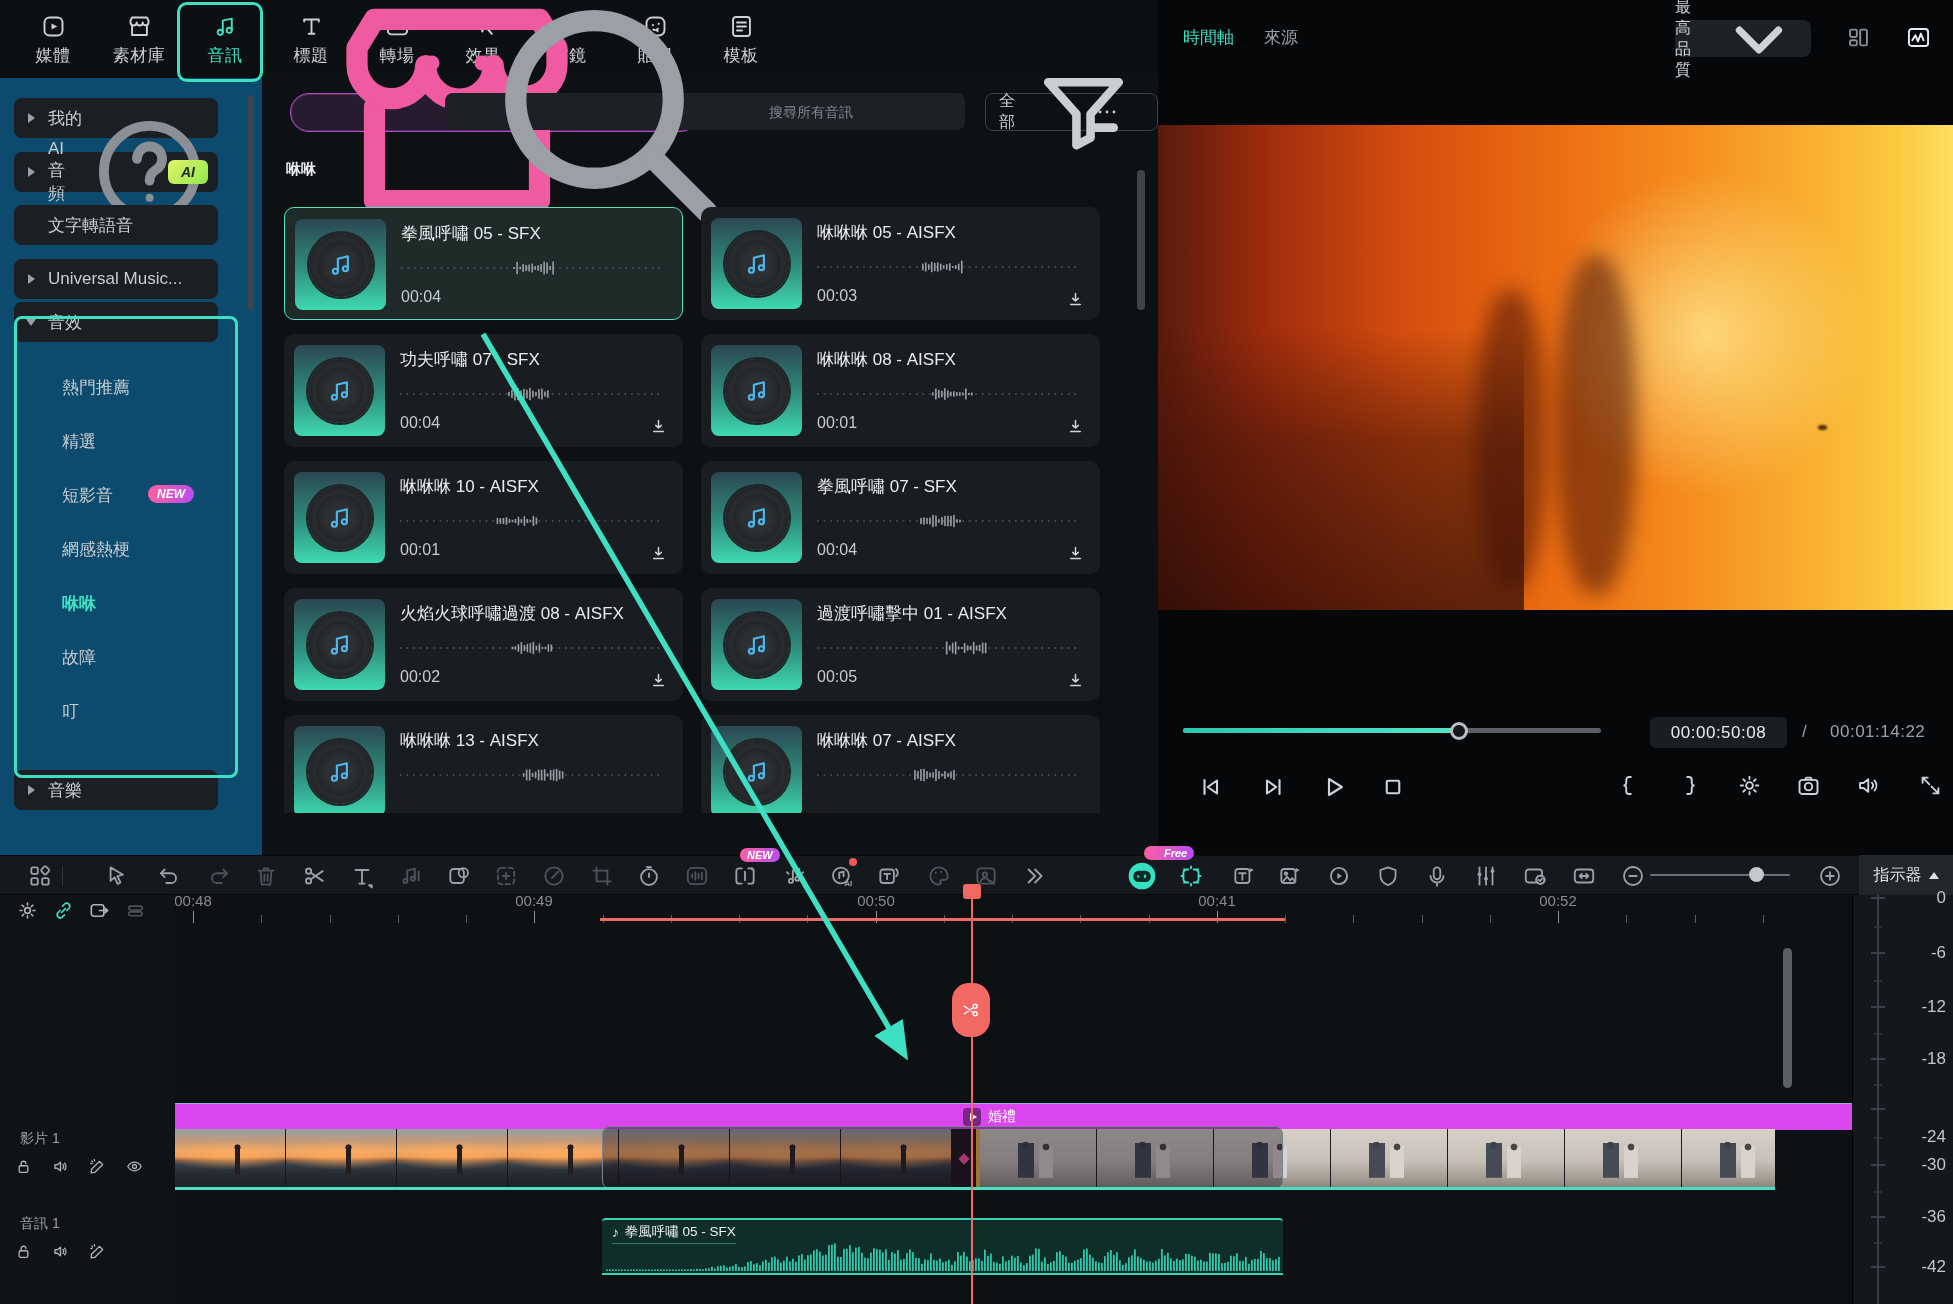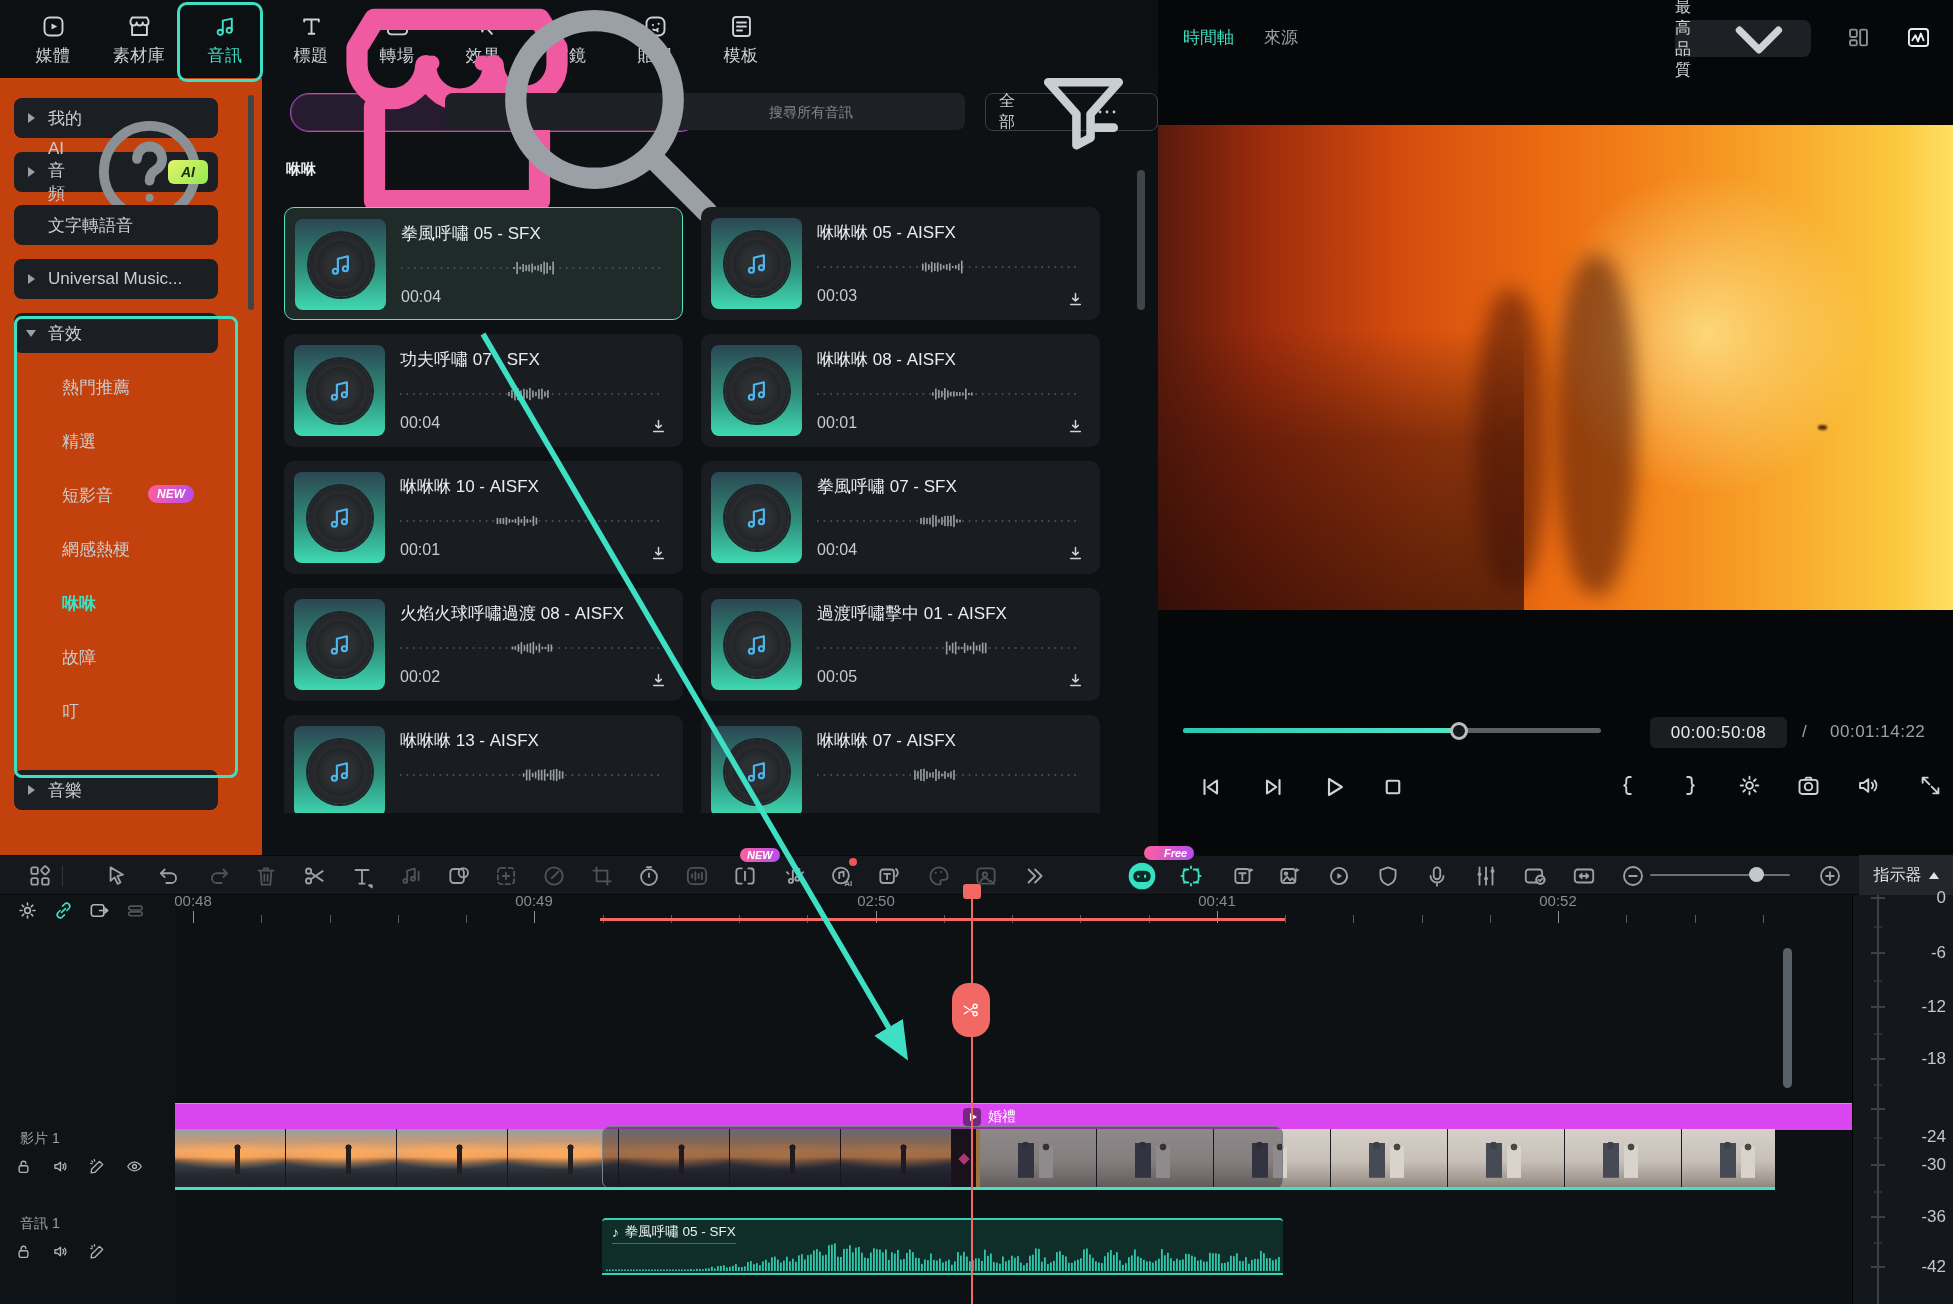--- a/index.html
+++ b/index.html
@@ -10,21 +10,21 @@
   
   #nav{position:absolute;left:0;top:0;width:1158px;height:78px;background:#0d1013;
        display:flex;align-items:center;padding-left:10px;box-sizing:border-box;}
   .nav-item{width:86px;display:flex;flex-direction:column;align-items:center;gap:4px;
             color:#ccd1d5;cursor:pointer;padding-top:2px;}
   .nav-item svg{width:27px;height:27px;}
   .nav-item .lbl{font-size:17px;letter-spacing:.5px;}
   .nav-item.active{color:#3fdfc3;}
 
   
-  #sidebar{position:absolute;left:0;top:78px;width:262px;height:777px;background:#c2410c;}
+  #sidebar{position:absolute;left:0;top:78px;width:262px;height:777px;background:#0c4a6e;}
   .sb-row{position:absolute;left:14px;width:204px;height:40px;display:flex;align-items:center;
           color:#c9ced2;font-size:17px;cursor:pointer;box-sizing:border-box;}
   .sb-row.pill{background:#1b1f23;border-radius:8px;padding-left:34px;}
   .sb-row.sub{padding-left:48px;}
   .sb-row.active{color:#3fdfc3;font-weight:bold;}
   .arrow-r{position:absolute;left:14px;width:0;height:0;border-left:7px solid #9aa0a5;
            border-top:5px solid transparent;border-bottom:5px solid transparent;}
   .arrow-d{position:absolute;left:12px;width:0;height:0;border-top:7px solid #9aa0a5;
            border-left:5px solid transparent;border-right:5px solid transparent;}
   .badge-ai{position:absolute;right:10px;top:8px;width:40px;height:24px;border-radius:6px;
@@ -296,21 +296,21 @@
         </div>
         <div class="badge-ai">AI</div>
       </div>
       <div class="sb-row pill" style="top: 127px;">
         <span>文字轉語音</span>
       </div>
       <div class="sb-row pill" style="top: 181px;">
         <div class="arrow-r"></div>
         <span>Universal Music...</span>
       </div>
-      <div class="sb-row pill" style="top: 235px;">
+      <div class="sb-row pill" style="top: 224px;">
         <div class="arrow-d" style="top: 17px;"></div>
         <span>音效</span>
       </div>
       <div class="sb-row sub" style="top: 289px;">
         <span>熱門推薦</span>
       </div>
       <div class="sb-row sub" style="top: 343px;">
         <span>精選</span>
       </div>
       <div class="sb-row sub" style="top: 397px;">
@@ -1081,21 +1081,21 @@
   <div id="zoom-knob"></div>
   <div id="indicator">
     <span>指示器</span>
     <span class="tri"></span>
   </div>
 
   <div id="tlbody">
     <div id="ruler" style="position: absolute; left: 175px; top: 0px; width: 1608px; height: 30px; text-align: center;">
         <div class="ruler-lbl" style="left: 18px;">00:48</div>
         <div class="ruler-lbl" style="left: 359px;">00:49</div>
-        <div class="ruler-lbl" style="left: 701px;">02:50</div>
+        <div class="ruler-lbl" style="left: 701px;">00:50</div>
         <div class="ruler-lbl" style="left: 1042px;">00:41</div>
         <div class="ruler-lbl" style="left: 1383px;">00:52</div>
         <div class="tick" style="left: -50.25px; top: 20px; height: 8px;"></div>
         <div class="tick" style="left: 18px; top: 16px; height: 12px; background: rgb(139, 145, 150);"></div>
         <div class="tick" style="left: 86.25px; top: 20px; height: 8px;"></div>
         <div class="tick" style="left: 154.5px; top: 20px; height: 8px;"></div>
         <div class="tick" style="left: 222.75px; top: 20px; height: 8px;"></div>
         <div class="tick" style="left: 291px; top: 20px; height: 8px;"></div>
         <div class="tick" style="left: 359.25px; top: 16px; height: 12px; background: rgb(139, 145, 150);"></div>
         <div class="tick" style="left: 427.5px; top: 20px; height: 8px;"></div>

